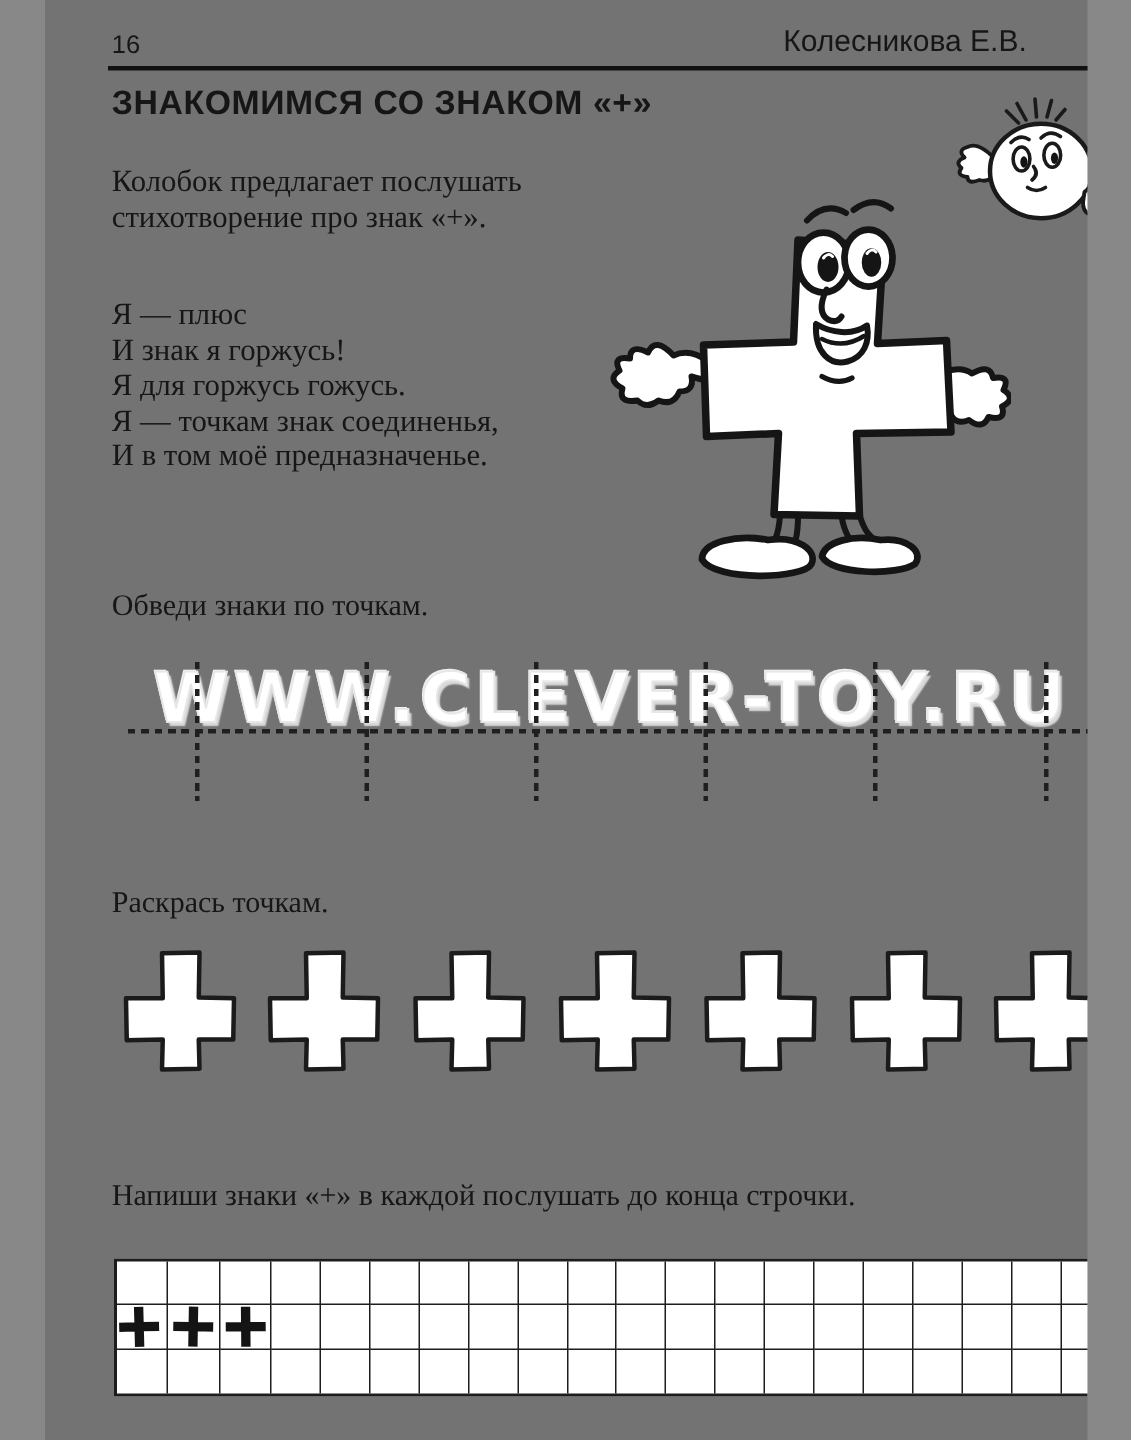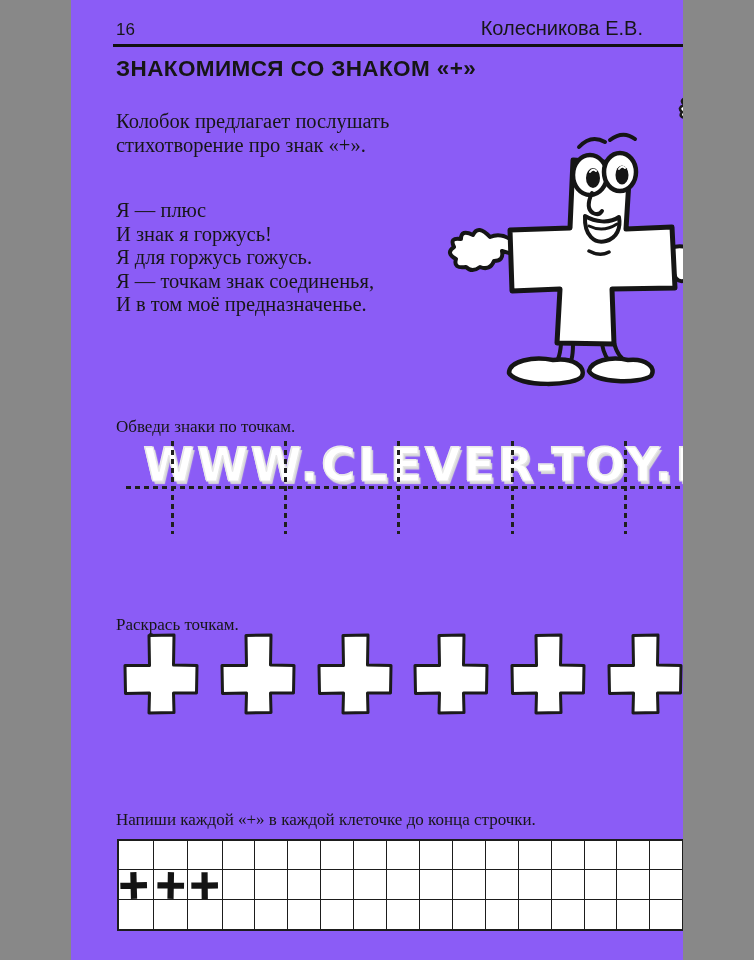--- a/index.html
+++ b/index.html
@@ -1,35 +1,35 @@
 <!DOCTYPE html>
 <html><head>
 <meta charset="utf-8">
 <style>
   html,body{margin:0;padding:0;background:#888;}
   .page{
-    position:relative;width:612px;height:960px;margin:0 auto;
-    background:#8b5cf6;color:#161616;
+    position:relative;width:695px;height:960px;margin:0 auto;
+    background:#737373;color:#161616;
     font-family:"Liberation Serif",serif;overflow:hidden;
   }
   .abs{position:absolute;}
 
   
   .page-number{left:45px;top:20px;font-family:"Liberation Sans",sans-serif;font-size:17px;}
   .author{right:40px;top:17px;font-family:Liberation Sans, sans-serif;font-size:20px;}
   .head-rule{left:42px;top:44px;width:673px;height:2.5px;background:#111;}
 
   
   .title{left:45px;top:56px;font-family:Liberation Sans, sans-serif;
          font-size:22.5px;font-weight:bold;letter-spacing:.4px;}
 
   
   .intro{left:45px;top:110px;width:400px;font-size:20.5px;line-height:23.5px;}
   .poem{left:45px;top:171px;font-size:20.5px;line-height:23.6px;margin-top:28px;}
-  .task-label{font-size:17px;margin-top:24px;}
+  .task-label{font-size:20px;}
   .trace-label{left:45px;top:393px;}
   .color-label{left:45px;top:591px;}
   .write-label{left:45px;top:786px;}
 
   
   .watermark{
     left:38px;top:438px;width:680px;text-align:center;white-space:nowrap;
     font-family:"DejaVu Sans",sans-serif;font-weight:bold;font-size:46px;letter-spacing:3px;
     color:#ffffff;-webkit-text-stroke:1.2px #e7e7e7;
     text-shadow:2px 3px 1px #d9d9d9,-1px -1px 0 #f0f0f0;
@@ -198,21 +198,21 @@
         <path d="M27 3.5 L52 3 L51.5 33 L75 33.5 L74.5 61 L51.5 61 L52 80.5 L27 81 L27.5 61 L3.5 61.5 L3 33.5 L27.5 33.5 Z" fill="#ffffff" stroke="#1b1b1b" stroke-width="3" stroke-linejoin="round"></path>
       </svg>
       <svg width="78" height="84" viewBox="0 0 78 84">
         <path d="M27 3.5 L52 3 L51.5 33 L75 33.5 L74.5 61 L51.5 61 L52 80.5 L27 81 L27.5 61 L3.5 61.5 L3 33.5 L27.5 33.5 Z" fill="#ffffff" stroke="#1b1b1b" stroke-width="3" stroke-linejoin="round"></path>
       </svg>
       <svg width="78" height="84" viewBox="0 0 78 84">
         <path d="M27 3.5 L52 3 L51.5 33 L75 33.5 L74.5 61 L51.5 61 L52 80.5 L27 81 L27.5 61 L3.5 61.5 L3 33.5 L27.5 33.5 Z" fill="#ffffff" stroke="#1b1b1b" stroke-width="3" stroke-linejoin="round"></path>
       </svg>
     </div>
 
-  <div class="abs task-label write-label">Напиши каждой «+» в каждой клеточке до конца строчки.</div>
+  <div class="abs task-label write-label">Напиши знаки «+» в каждой послушать до конца строчки.</div>
   <div class="abs write-grid">
       <div class="cell"></div>
       <div class="cell"></div>
       <div class="cell"></div>
       <div class="cell"></div>
       <div class="cell"></div>
       <div class="cell"></div>
       <div class="cell"></div>
       <div class="cell"></div>
       <div class="cell"></div>

